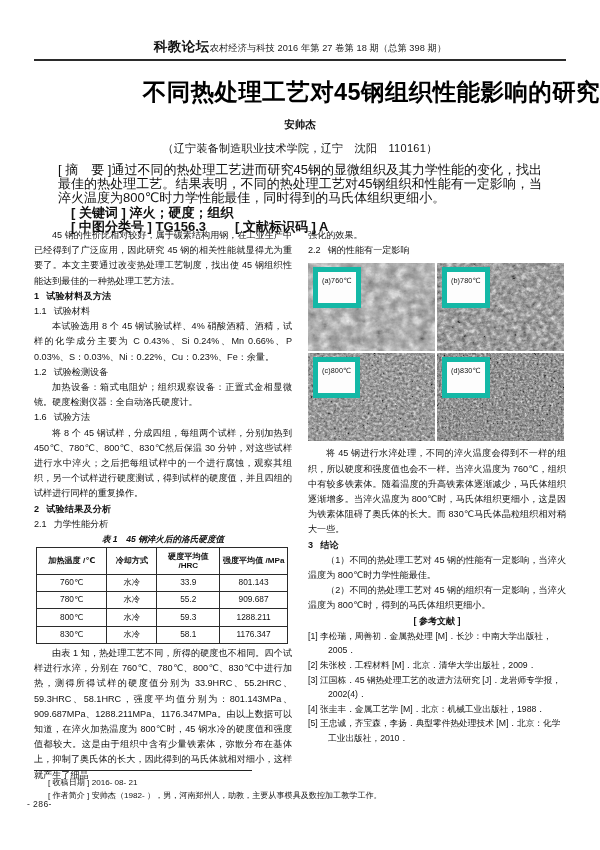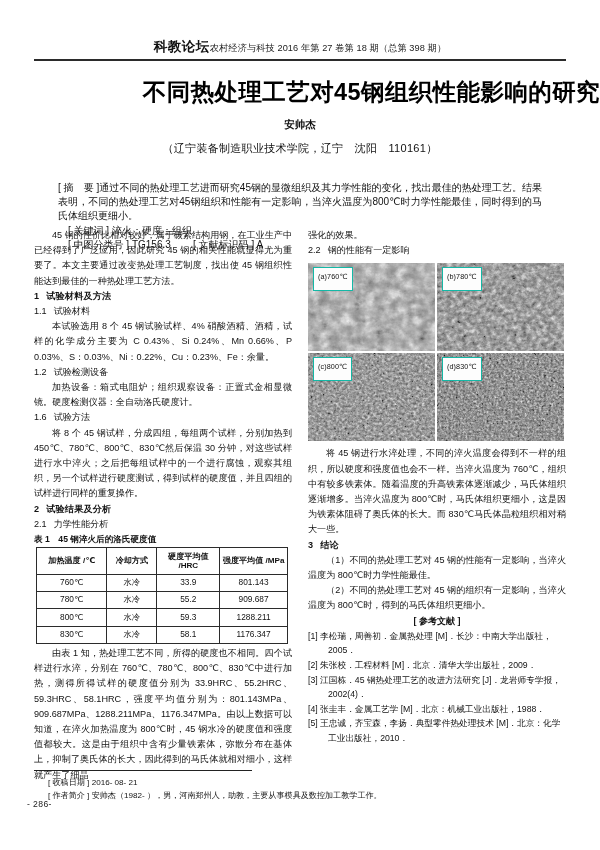--- a/index.html
+++ b/index.html
@@ -80,30 +80,29 @@
     color: #111;
     letter-spacing: 0.3px;
   }
 
   
   .absblock {
     position: absolute;
     left: 58px;
     top: 163px;
     width: 484px;
-    font-size: 10px;
+    font-size: 13px;
     line-height: 14.2px;
     color: #111;
     text-align: justify;
     text-justify: inter-ideograph;
-    margin-top: 18px;
   }
   .absblock p { margin: 0; }
   .abs-body { text-indent: 0; }
-  .kw, .clc { margin-top: 1px; }
+  .kw, .clc { margin-top: 1px; font-weight: bold; }
 
   
   .col {
     position: absolute;
     top: 228px;
     width: 258px;
     font-size: 9.1px;
     line-height: 15.2px;
     color: #121212;
     text-align: justify;
@@ -122,24 +121,26 @@
   }
   .sec .num { margin-right: 7px; }
   .subsec {
     margin-top: 1px;
     text-indent: 0;
   }
   .subsec .num { margin-right: 7px; }
 
   
   .tbl-cap {
+    text-align: center;
     font-size: 8.6px;
     font-weight: bold;
     margin: 5px 0 2px 0;
     text-indent: 0;
+    font-style: italic;
   }
   table.data {
     border-collapse: collapse;
     width: 252px;
     margin: 0 0 2px 2px;
     font-size: 8.2px;
   }
   table.data th,
   table.data td {
     border: 1px solid #2b2b2b;
@@ -172,24 +173,24 @@
   }
   .fig .tex {
     position: absolute;
     inset: 0;
   }
   .fig .cap {
     position: absolute;
     left: 5px;
     top: 4px;
     background: #fdfdfd;
-    border: 1px solid #14b8a6;
+    border: 5px solid #14b8a6;
     color: #111;
     font-size: 7.2px;
-    padding: 1px 4px 5px 4px;
+    padding: 1px 4px 14px 4px;
     letter-spacing: 0.1px;
     z-index: 3;
   }
 
   
   .refhead {
     text-align: center;
     font-size: 9px;
     font-weight: bold;
     margin: 4px 0 2px 0;

